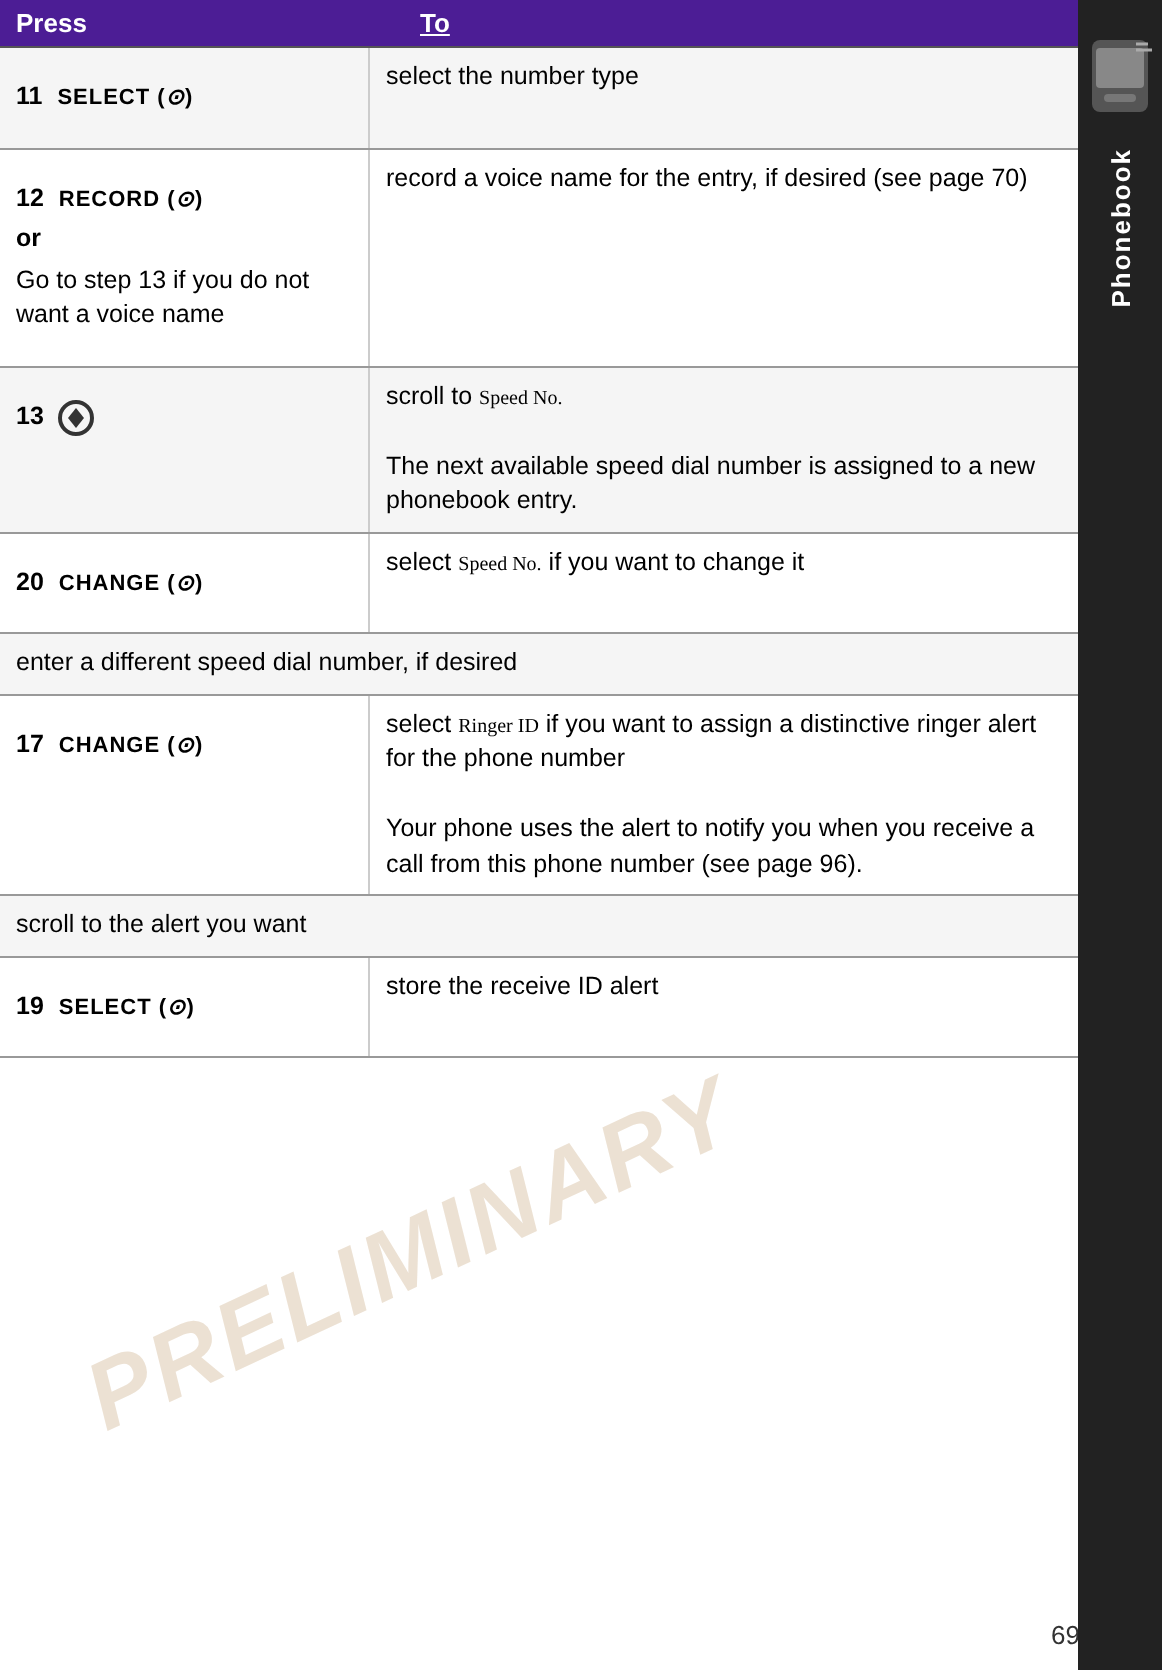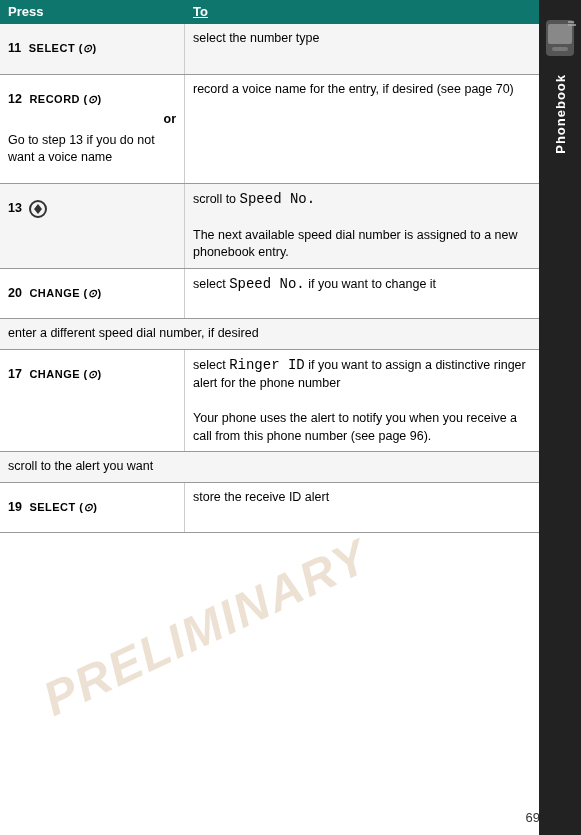--- a/index.html
+++ b/index.html
@@ -51,25 +51,26 @@
     .main-content {
       width: 539px;
       height: 835px;
       display: flex;
       flex-direction: column;
     }
 
     
     .table-header {
       display: flex;
-      background: #0f766e;
+      background: #4c1d95;
       color: #fff;
       font-weight: bold;
       font-size: 13px;
       border-bottom: 1px solid #555;
+      gap: 17px;
     }
 
     .col-press {
       width: 185px;
       padding: 4px 8px;
       flex-shrink: 0;
     }
 
     .col-to {
       flex: 1;
@@ -104,35 +105,34 @@
       line-height: 1.4;
     }
 
     .key-label {
       font-weight: bold;
       font-size: 11px;
       letter-spacing: 0.5px;
     }
 
     .mono {
-      font-family: Liberation Mono, monospace;
-      font-size: 14px;
+      font-family: Liberation Serif, serif;
+      font-size: 10px;
     }
 
     .row-num {
       font-size: 12.5px;
       font-weight: bold;
       margin-right: 4px;
     }
 
     .or-label {
       font-weight: bold;
       margin: 3px 0;
       display: block;
-      text-align: right;
     }
 
     .scroll-icon {
       display: inline-block;
       width: 18px;
       height: 18px;
       border-radius: 50%;
       border: 2px solid #333;
       position: relative;
       vertical-align: middle;

